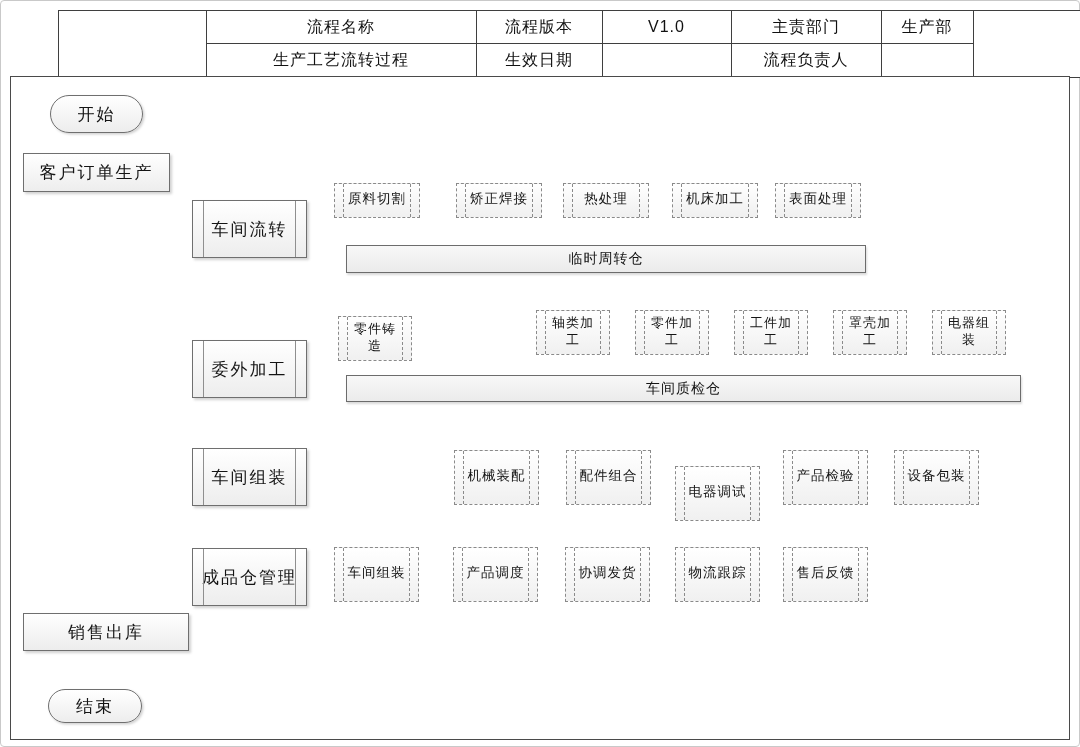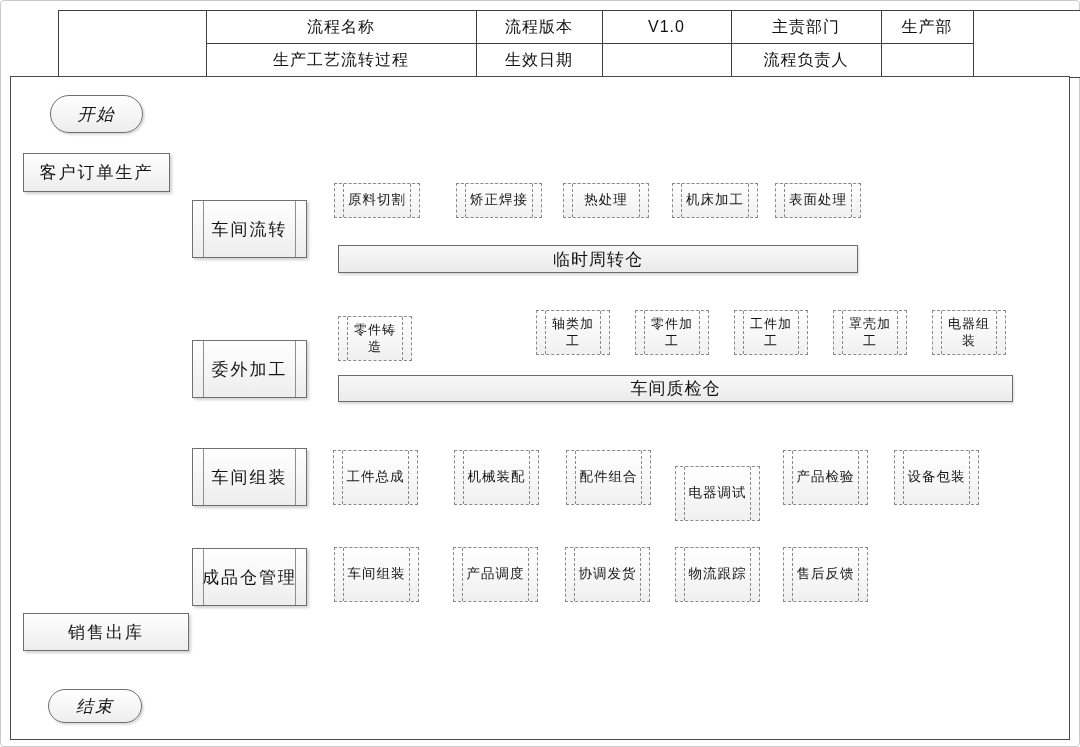--- a/index.html
+++ b/index.html
@@ -31,40 +31,40 @@
   .connectors{position:absolute;left:0;top:0;width:1080px;height:747px;pointer-events:none;}
   
   .node{
     position:absolute;display:flex;align-items:center;justify-content:center;
     background:linear-gradient(#ffffff,#ededed);
     border:1.4px solid #6f6f6f;
     box-shadow:1.5px 1.5px 2.5px rgba(0,0,0,0.18);
     font-size:17px;letter-spacing:2px;color:#141414;box-sizing:border-box;
     text-align:center;
   }
-  .stadium{border-radius:19px;font-style:italic;}
+  .stadium{border-radius:19px;}
   .stage::before,.stage::after{
     content:"";position:absolute;top:0;bottom:0;width:0;
     border-left:1.2px solid #8f8f8f;
   }
   .stage::before{left:10px;}
   .stage::after{right:10px;}
   .store{
     position:absolute;display:flex;align-items:center;justify-content:center;
     background:linear-gradient(#f8f8f8,#ebebeb);
     border:1.3px solid #6c6c6c;
     box-shadow:1px 1.5px 2px rgba(0,0,0,0.15);
-    font-size:17px;letter-spacing:1px;color:#141414;box-sizing:border-box;
+    font-size:14px;letter-spacing:1px;color:#141414;box-sizing:border-box;margin-left:8px;
   }
   .dash{
     position:absolute;display:flex;align-items:center;justify-content:center;
     background:linear-gradient(#ffffff,#f0f0f0);
     border:1.4px dashed #8a8a8a;
     font-size:13.5px;letter-spacing:1px;color:#141414;box-sizing:border-box;
-    text-align:center;line-height:1.25;
+    text-align:center;line-height:1.25;font-family:Liberation Mono, monospace;
   }
   .dash::before,.dash::after{
     content:"";position:absolute;top:0;bottom:0;width:0;
     border-left:1.3px dashed #8a8a8a;
   }
   .dash::before{left:8px;}
   .dash::after{right:8px;}
   .dash.small{font-size:13px;padding:0 15px;}
 </style>
 </head>
@@ -156,21 +156,20 @@
   <div class="store" style="left:338px;top:245px;width:520px;height:28px">临时周转仓</div>
 
   <div class="dash small" style="left:338px;top:316px;width:74px;height:45px">零件铸造</div>
   <div class="dash small" style="left:536px;top:310px;width:74px;height:45px">轴类加工</div>
   <div class="dash small" style="left:635px;top:310px;width:74px;height:45px">零件加工</div>
   <div class="dash small" style="left:734px;top:310px;width:74px;height:45px">工件加工</div>
   <div class="dash small" style="left:833px;top:310px;width:74px;height:45px">罩壳加工</div>
   <div class="dash small" style="left:932px;top:310px;width:74px;height:45px">电器组装</div>
   <div class="store" style="left:338px;top:375px;width:675px;height:27px">车间质检仓</div>
 
-  <div class="dash" style="left:333px;top:450px;width:85px;height:55px">工件总成</div>
   <div class="dash" style="left:454px;top:450px;width:85px;height:55px">机械装配</div>
   <div class="dash" style="left:566px;top:450px;width:85px;height:55px">配件组合</div>
   <div class="dash" style="left:675px;top:466px;width:85px;height:55px">电器调试</div>
   <div class="dash" style="left:783px;top:450px;width:85px;height:55px">产品检验</div>
   <div class="dash" style="left:894px;top:450px;width:85px;height:55px">设备包装</div>
 
   <div class="dash" style="left:334px;top:547px;width:85px;height:55px">车间组装</div>
   <div class="dash" style="left:453px;top:547px;width:85px;height:55px">产品调度</div>
   <div class="dash" style="left:565px;top:547px;width:85px;height:55px">协调发货</div>
   <div class="dash" style="left:675px;top:547px;width:85px;height:55px">物流跟踪</div>

